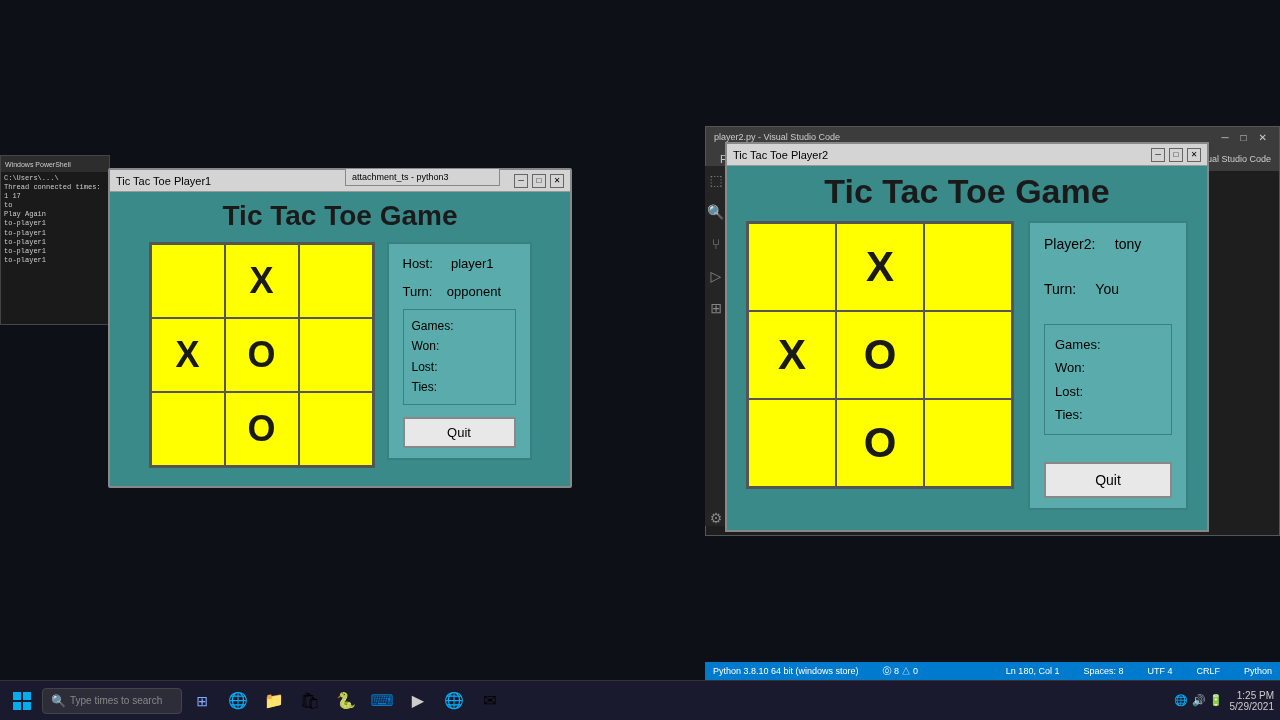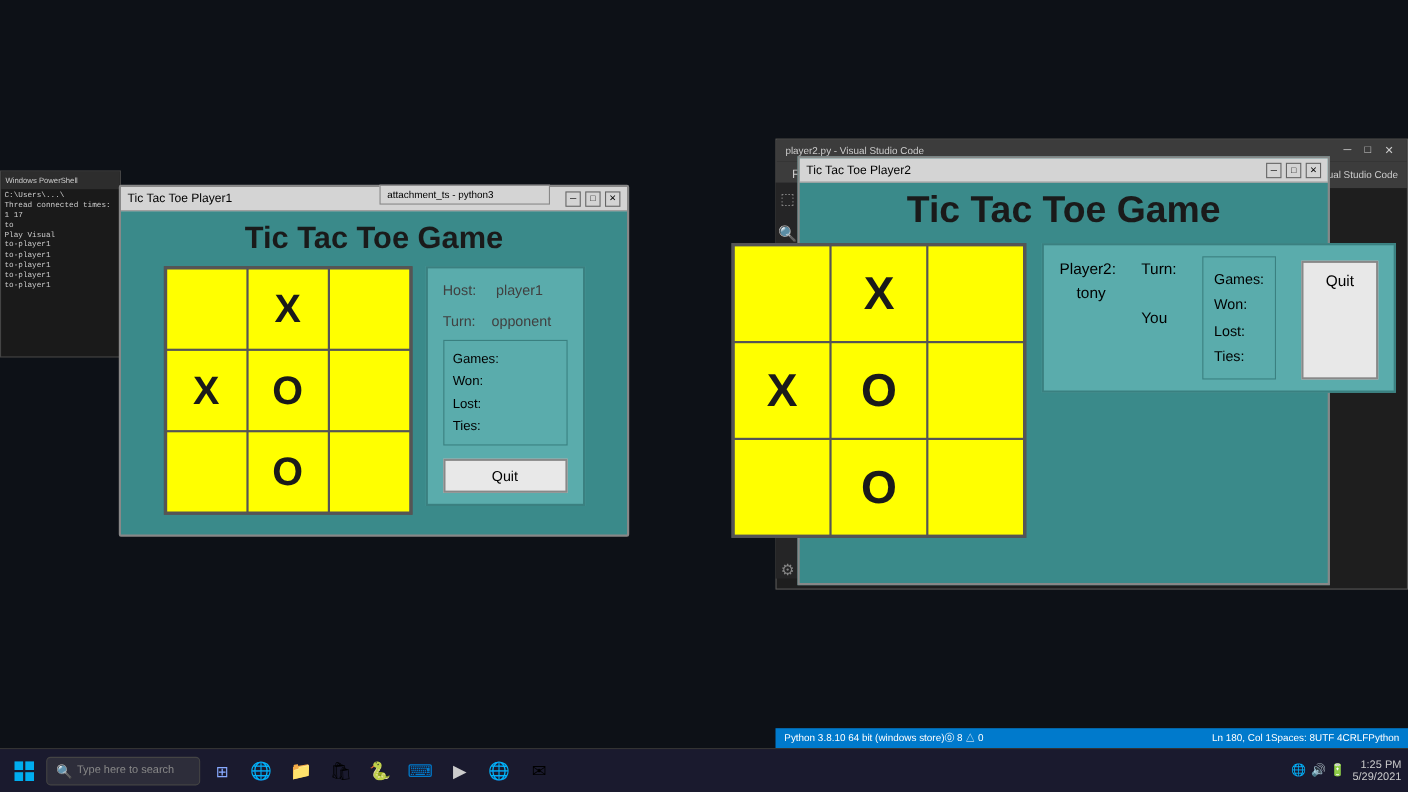--- a/index.html
+++ b/index.html
@@ -135,21 +135,21 @@
       border: 2px solid #3a8080;
       padding: 10px 14px;
       min-width: 145px;
       display: flex;
       flex-direction: column;
       gap: 8px;
     }
 
     .info-row {
       font-size: 13px;
-      color: #404040;
+      color: #000000;
       line-height: 1.5;
     }
 
     .stats-box {
       background: #5aacac;
       border: 1px solid #3a8080;
       padding: 6px 8px;
       font-size: 12px;
       color: #000;
       line-height: 1.7;
@@ -242,21 +242,21 @@
       color: #1a1a1a;
       cursor: pointer;
     }
 
     .info-panel2 {
       background: #5aacac;
       border: 2px solid #3a8080;
       padding: 10px 14px;
       min-width: 160px;
       display: flex;
-      flex-direction: row;
+      flex-direction: column;
       gap: 23px;
     }
 
     .info-row2 {
       font-size: 14px;
       color: #000;
       line-height: 1.6;
     }
 
     .stats-box2 {
@@ -364,41 +364,41 @@
     .vscode-statusbar {
       position: absolute;
       bottom: 40px;
       left: 705px;
       width: 575px;
       height: 18px;
       background: #007acc;
       display: flex;
       align-items: center;
       padding: 0 8px;
-      gap: 0;
+      gap: 24px;
     }
     .status-item {
       color: #fff;
       font-size: 9px;
     }
   </style>
 </head>
 <body>
 
 <div class="desktop">
 
   <div class="powershell-window">
     <div class="ps-titlebar">
       <span style="font-size:7px;color:#ccc;">Windows PowerShell</span>
     </div>
     <div class="ps-content">
       <div>C:\Users\...\</div>
       <div>Thread connected times: 1 17</div>
       <div>to</div>
-      <div>Play Visual</div>
+      <div>Play Again</div>
       <div>to-player1</div>
       <div>to-player1</div>
       <div>to-player1</div>
       <div>to-player1</div>
       <div>to-player1</div>
     </div>
   </div>
 
   <div class="game-window-1">
     <div class="win-titlebar">
@@ -547,21 +547,21 @@
       <svg width="18" height="18" viewBox="0 0 18 18">
         <rect x="0" y="0" width="8" height="8" fill="#00adef"></rect>
         <rect x="10" y="0" width="8" height="8" fill="#00adef"></rect>
         <rect x="0" y="10" width="8" height="8" fill="#00adef"></rect>
         <rect x="10" y="10" width="8" height="8" fill="#00adef"></rect>
       </svg>
     </div>
 
     <div class="taskbar-search">
       <span style="color:#888;font-size:12px;">🔍</span>
-      <span>Type here to search</span>
+      <span>Type times to search</span>
     </div>
 
     <div class="taskbar-app">
       <span style="color:#88aaff;font-size:14px;">⊞</span>
     </div>
     <div class="taskbar-app">
       <span style="color:#0078d4;font-size:16px;">🌐</span>
     </div>
     <div class="taskbar-app">
       <span style="color:#f9d71c;font-size:16px;">📁</span>

